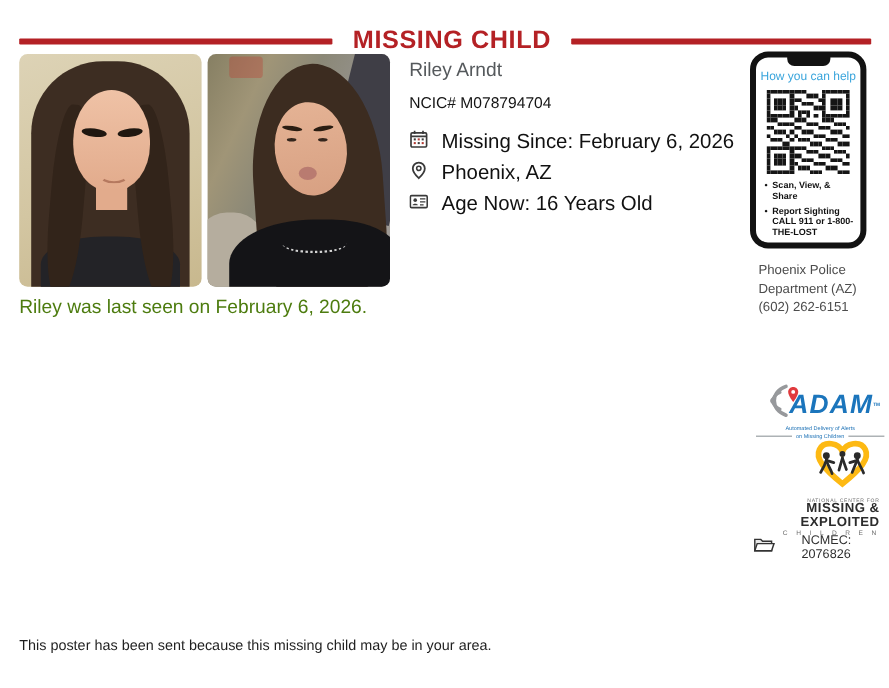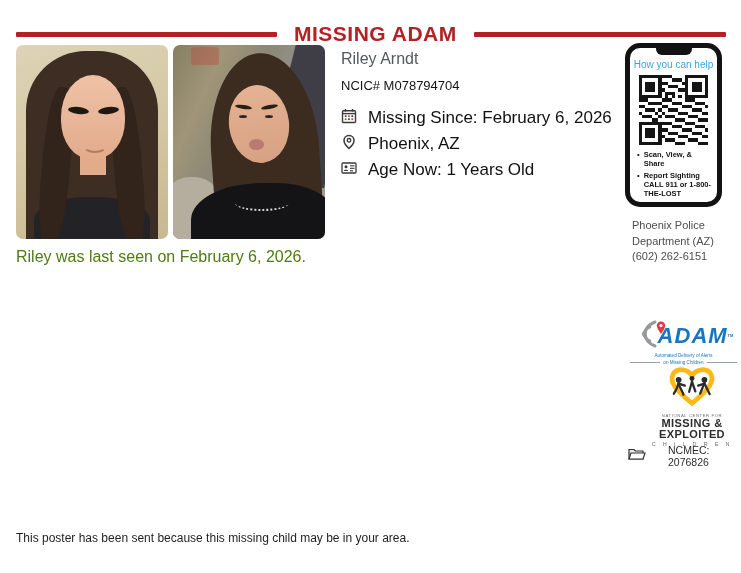--- a/index.html
+++ b/index.html
@@ -62,35 +62,35 @@
   .agency{position:absolute;left:632px;top:218px;font-size:11px;color:#4d4d4d;line-height:15.5px}
   .adam{position:absolute;left:627px;top:320px;width:113px}
   .adam-row{display:flex;align-items:center;justify-content:center}
   .adam-word{position:relative;font-size:22px;font-weight:800;font-style:italic;color:#1B75BC;line-height:24px;letter-spacing:1px}
   .adam-tm{font-size:4px;font-style:normal;vertical-align:top;letter-spacing:0}
   .adam-pin{position:absolute;left:-2px;top:-8px}
   .adam-tag1{font-size:4.6px;color:#2476b8;text-align:center;line-height:5.5px;margin-top:1px}
   .adam-tag2-row{display:flex;align-items:center;margin-top:1px}
   .trule{flex:1;height:1px;background:#9aa0a4;margin:0 3px}
   .adam-tag2{font-size:4.6px;color:#2476b8;line-height:5.5px;white-space:nowrap}
-  .ncmec{position:absolute;left:651px;top:366px;width:82px;text-align:center}
+  .ncmec{position:absolute;left:651px;top:366px;width:82px;text-align:right}
   .ncmec-l1{font-size:4.2px;letter-spacing:.6px;color:#6d6d6d;margin-top:1px;white-space:nowrap}
   .ncmec-l2,.ncmec-l3{font-size:11px;font-weight:800;color:#2c2c2c;line-height:10.5px;letter-spacing:.4px}
   .ncmec-l4{font-size:5.5px;letter-spacing:2.8px;color:#6d6d6d;margin-top:2px;white-space:nowrap}
   .caseref{position:absolute;left:628px;top:444px;display:flex;align-items:center;gap:22px}
   .caseref-text{font-size:10.5px;color:#2e2e2e}
   
   .footer{position:absolute;left:16px;top:531px;font-size:12px;color:#1f1f1f}
 </style>
 </head>
 <body>
 
 <div class="hdr">
   <div class="hbar l"></div>
-  <div class="htitle">MISSING ADAM</div>
+  <div class="htitle">MISSING CHILD</div>
   <div class="hbar r"></div>
 </div>
 
 <div class="photos">
   <div class="photo photo1">
     <div class="p1-hair"></div>
     <div class="p1-neck"></div>
     <div class="p1-top"></div>
     <div class="p1-strand l"></div>
     <div class="p1-strand r"></div>
@@ -143,21 +143,21 @@
   </div>
   <div class="drow">
     <span><svg width="16" height="16" viewBox="0 0 16 16">
           <rect x="1" y="3" width="14" height="10" rx="1" fill="none" stroke="#3a3a3a" stroke-width="1.3"></rect>
           <circle cx="5" cy="6.8" r="1.5" fill="#3a3a3a"></circle>
           <path d="M2.8 11 C2.8 9.3 7.2 9.3 7.2 11 Z" fill="#3a3a3a"></path>
           <line x1="9" y1="5.8" x2="13.5" y2="5.8" stroke="#3a3a3a" stroke-width="1.1"></line>
           <line x1="9" y1="8.3" x2="13.5" y2="8.3" stroke="#3a3a3a" stroke-width="1.1"></line>
           <line x1="9" y1="10.8" x2="12" y2="10.8" stroke="#3a3a3a" stroke-width="1.1"></line>
         </svg></span>
-    <span class="dtext">Age Now: 1 Years Old</span>
+    <span class="dtext">Age Now: 16 Years Old</span>
   </div>
 </div>
 
 <div class="phone">
   <div class="notch"></div>
   <div class="help-title">How you can help</div>
   <div class="qr">
       <div class="qm"></div>
       <div class="qm"></div>
       <div class="qm"></div>

